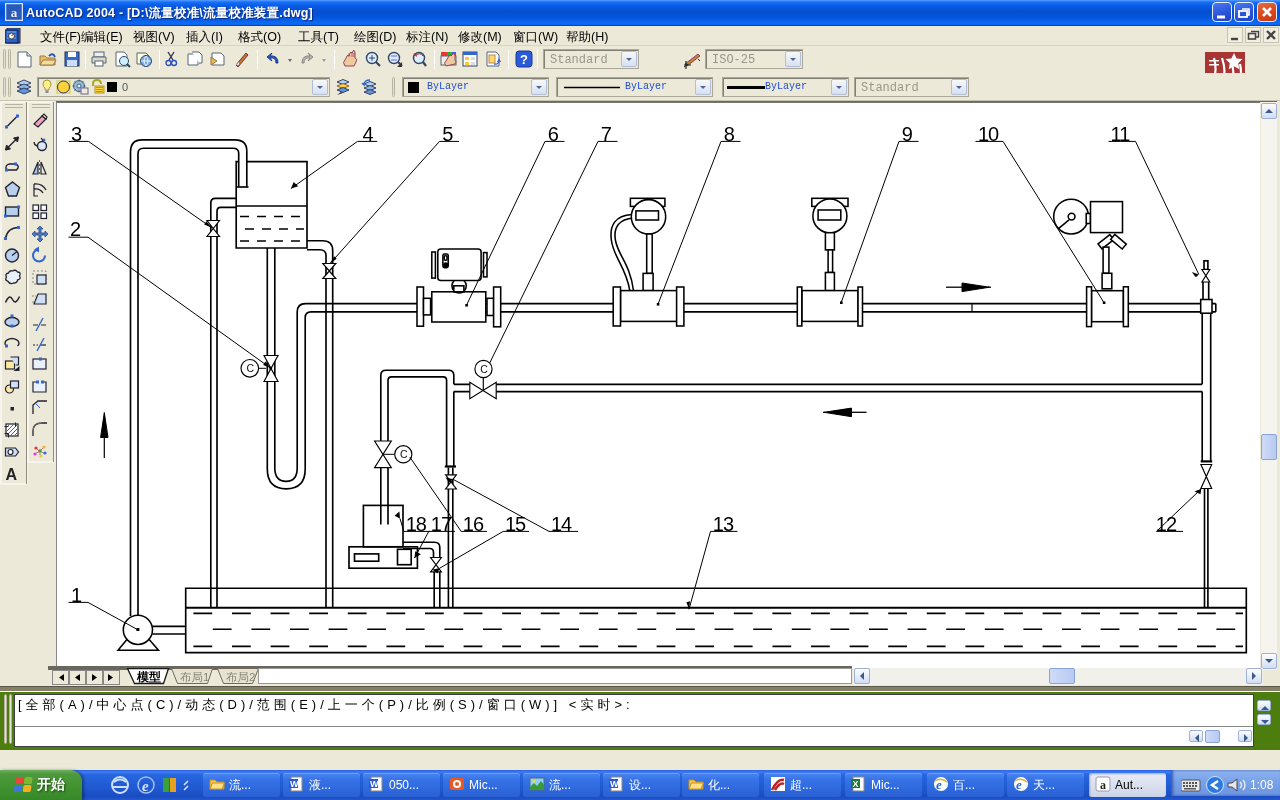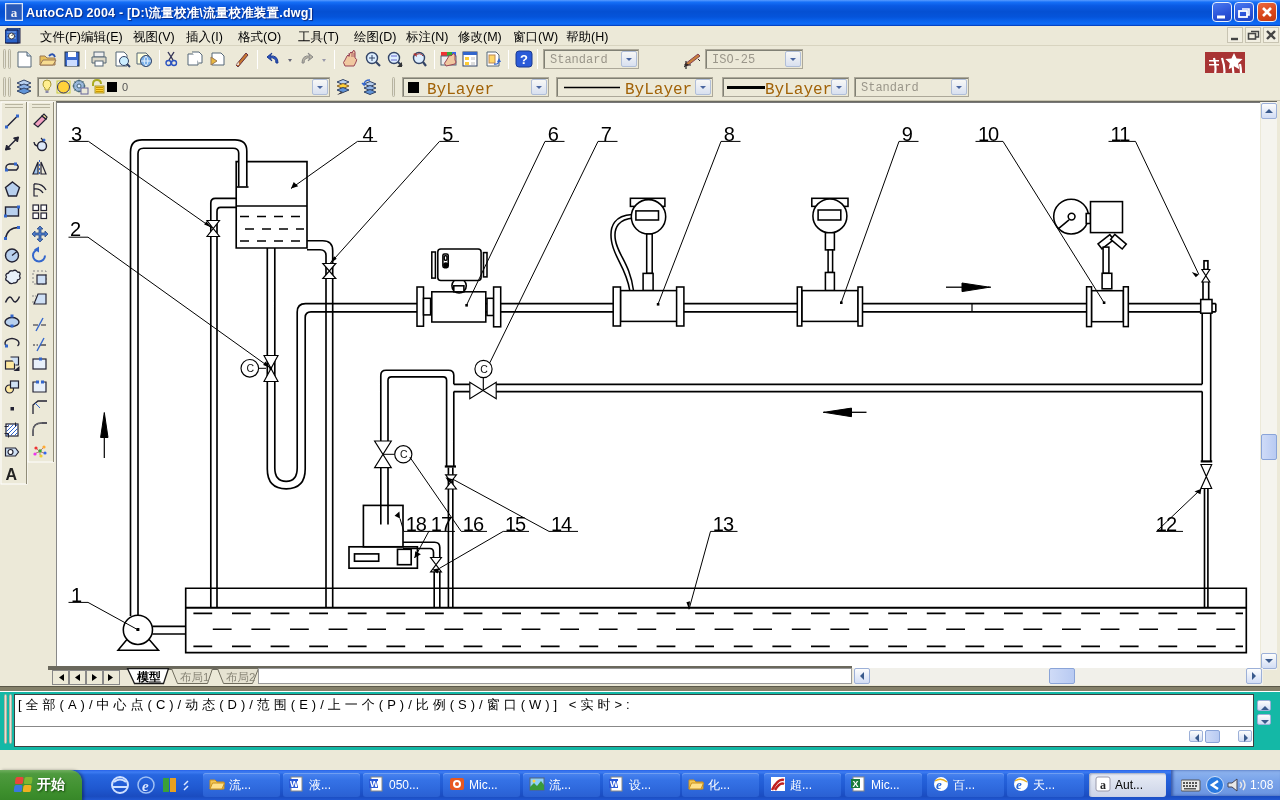--- a/index.html
+++ b/index.html
@@ -10,31 +10,31 @@
 .wbtn{position:absolute;top:2px;width:20px;height:20px;border-radius:4px;border:1px solid #e8f0fc;font-size:11px;color:#fff;text-align:center;line-height:18px}
 #menu{left:0;top:26px;width:1280px;height:20px;background:#ece9d8;border-bottom:1px solid #d8d4c0;font-size:12.5px;color:#000}
 #menu span.mi{position:absolute;top:3px}
 #tb1{left:0;top:46px;width:1280px;height:27px;background:#ece9d8}
 #tb2{left:0;top:73px;width:1280px;height:28px;background:#ece9d8;border-bottom:1px solid #c8c4b0}
 #leftbar{left:0;top:101px;width:56px;height:565px;background:#ece9d8}
 #canvas{left:56px;top:102px;width:1204px;height:566px;background:#fff;border-left:1px solid #888;border-top:1px solid #777}
 #vscroll{left:1261px;top:102px;width:16px;height:568px;background:#f5f4ee}
 #tabrow{left:48px;top:666px;width:1226px;height:20px;background:transparent}
 #cmdborder{left:0;top:686px;width:1280px;height:6px;background:#848069;border-top:1px solid #5a5748;border-bottom:1px solid #fff}
-#cmd{left:0;top:692px;width:1280px;height:58px;background:#14b8a6}
+#cmd{left:0;top:692px;width:1280px;height:58px;background:#4d7c0f}
 #cmdbox{position:absolute;left:14px;top:2px;width:1240px;height:53px;background:#fff;border:1.5px solid #3f3f3f;font-size:13px;letter-spacing:1.4px;color:#000}
 #status{left:0;top:750px;width:1280px;height:20px;background:#ece9d8;border-top:1px solid #fff;font-size:12.5px;letter-spacing:2.4px;color:#000}
 #task{left:0;top:770px;width:1280px;height:30px;background:linear-gradient(180deg,#2862e8 0%,#3d7cf2 7%,#2766e0 16%,#1f58d0 62%,#1a4cc0 88%,#2158d2 100%)}
 .tbtn{position:absolute;top:3px;height:24px;border-radius:3px;background:linear-gradient(180deg,#4a84f0 0%,#3572e6 30%,#2e68dc 70%,#2a60d2 100%);box-shadow:inset 0 1px 0 #6f9ef2;color:#fff;font-size:12px;line-height:24px;white-space:nowrap;overflow:hidden}
 .tbtn .ic{display:inline-block;width:16px;height:16px;vertical-align:-3px;margin:0 4px 0 6px}
 .cb{position:absolute;height:20px;background:#ece9d8;border:1px solid #aca899;box-shadow:inset 1px 1px 0 #808074}
 .cb .ar{position:absolute;right:1px;top:1px;width:16px;height:16px;background:linear-gradient(180deg,#f8f8f6,#d8e0f0);border:1px solid #b0bed8;border-radius:2px}
 .cb .ar:after{content:"";position:absolute;left:4px;top:6px;border:3.5px solid transparent;border-top-color:#4a66a0}
 .cb .tx{position:absolute;left:6px;top:3px;font-size:12px;color:#9a968a;font-family:"Liberation Mono",monospace}
-.cb .txb{position:absolute;left:24px;top:3px;font-size:16px;color:#a16207;font-family:"Liberation Mono",monospace}
+.cb .txb{position:absolute;left:24px;top:3px;font-size:10px;color:#1d4ed8;font-family:"Liberation Mono",monospace}
 .grip{position:absolute;width:3px;background:linear-gradient(90deg,#fff,#c8c4ae);border:1px solid #b8b4a0;border-radius:2px}
 .sep{position:absolute;width:1px;background:#c0bca8;border-right:1px solid #fff}
 .sbtn{position:absolute;width:16px;height:16px;background:linear-gradient(180deg,#fdfdfc,#d2ddf5);border:1px solid #9cb0d8;border-radius:2px}
 .sbtn:after{content:"";position:absolute;border:4px solid transparent}
 .sbtn.up:after{left:3px;top:1px;border-bottom-color:#3a5a8c}
 .sbtn.dn:after{left:3px;top:5px;border-top-color:#3a5a8c}
 .sbtn.lf:after{left:1px;top:3px;border-right-color:#3a5a8c}
 .sbtn.rt:after{left:5px;top:3px;border-left-color:#3a5a8c}
 .sthumb{width:16px;background:linear-gradient(90deg,#cfdbf7,#b8caf2);border:1px solid #8aa4d8;border-radius:2px}
 </style></head><body>

